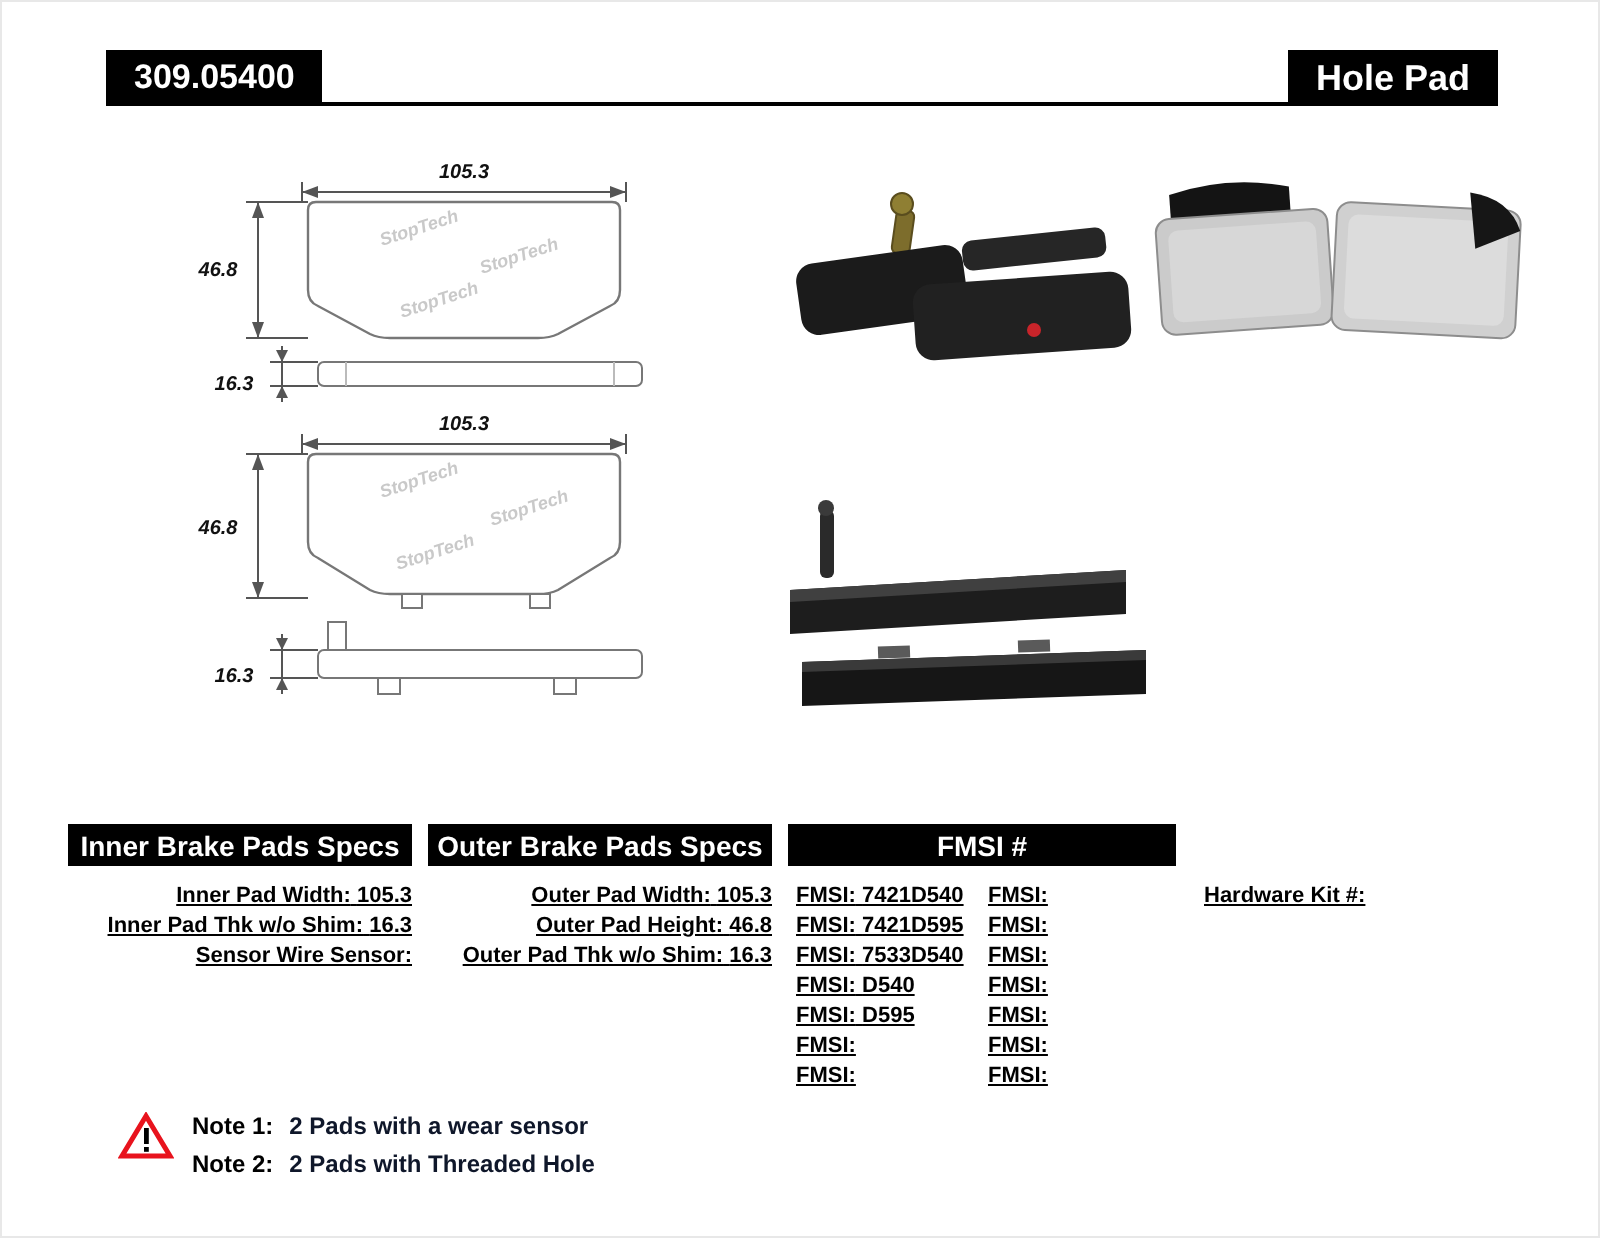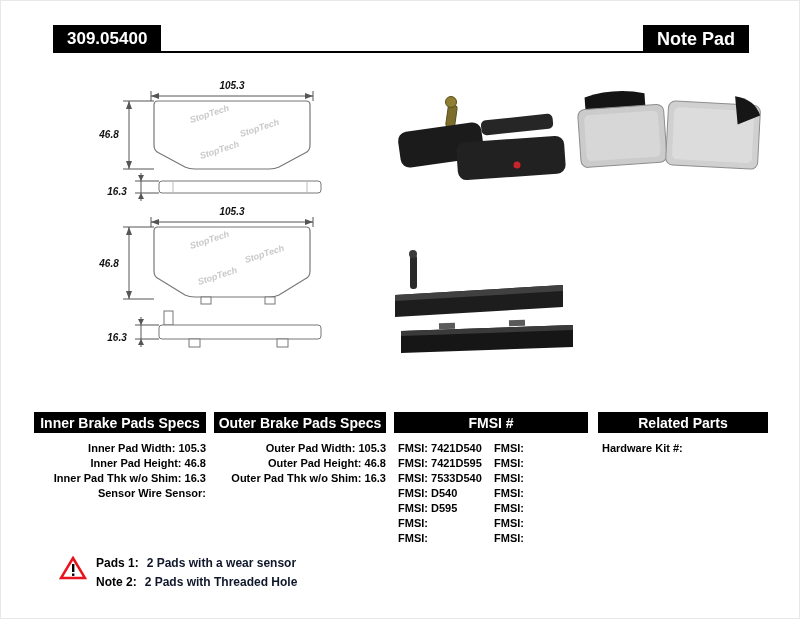--- a/index.html
+++ b/index.html
@@ -18,21 +18,21 @@
   .wm  { font-family:"Liberation Sans", sans-serif; font-size:9px; font-weight:bold; font-style:italic; fill:#c9c9c9; }
 
   
   .th { position:absolute; top:411px; height:21px; background:#000; color:#fff; font-weight:bold; font-size:14px; display:flex; align-items:center; justify-content:center; }
   #th-inner   { left:33px;  width:172px; }
   #th-outer   { left:213px; width:172px; }
   #th-fmsi    { left:393px; width:194px; }
   #th-related { left:597px; width:170px; }
 
   .col { position:absolute; top:441px; }
-  .spec-row { height:15px; font-size:11px; font-weight:bold; white-space:nowrap; }
+  .spec-row { height:15px; font-size:11px; font-weight:bold; white-space:nowrap;text-decoration:underline; }
   #col-inner { left:33px;  width:172px; text-align:right; }
   #col-outer { left:213px; width:172px; text-align:right; }
   #col-fmsi-left  { left:397px; width:112px; text-align:left; }
   #col-fmsi-right { left:493px; width:90px;  text-align:left; }
   #col-related    { left:601px; width:164px; text-align:left; }
 
   
   .notes { position:absolute; left:95px; top:553px; }
   .note-row { font-size:12px; font-weight:bold; line-height:19px; white-space:nowrap; }
   .note-label { color:#000; margin-right:8px; }
@@ -43,21 +43,21 @@
   #drawing-svg { left:40px; top:70px; }
   #photos-svg  { left:380px; top:80px; }
 </style>
 </head>
 <body>
 
 <div class="page">
 
   <div class="header">
     <div class="hdr-box" id="hdr-part">309.05400</div>
-    <div class="hdr-box" id="hdr-title">Note Pad</div>
+    <div class="hdr-box" id="hdr-title">Hole Pad</div>
   </div>
 
   <svg id="drawing-svg" width="300" height="320" viewBox="0 0 300 320">
 
     <g stroke="#555" fill="none" stroke-width="1">
       <path d="M110,30 V20 M272,30 V20 M110,25 H272"></path>
     </g>
     <polygon points="110,25 118,22 118,28" fill="#555"></polygon>
     <polygon points="272,25 264,22 264,28" fill="#555"></polygon>
     <text x="191" y="18" text-anchor="middle" class="dim">105.3</text>
@@ -145,25 +145,23 @@
       <path d="M20,250 L192,244 L192,266 L20,272 Z" fill="#161616"></path>
       <path d="M20,250 L192,244 L192,249 L20,255 Z" fill="#3a3a3a"></path>
       <rect x="58" y="242" width="16" height="6" fill="#5a5a5a" transform="rotate(-2 66 245)"></rect>
       <rect x="128" y="239" width="16" height="6" fill="#5a5a5a" transform="rotate(-2 136 242)"></rect>
     </g>
   </svg>
 
   <div class="th" id="th-inner">Inner Brake Pads Specs</div>
   <div class="th" id="th-fmsi">FMSI #</div>
   <div class="th" id="th-outer">Outer Brake Pads Specs</div>
-  <div class="th" id="th-related">Related Parts</div>
 
   <div class="col" id="col-inner">
     <div class="spec-row"><span>Inner Pad Width:</span> <span>105.3</span></div>
-    <div class="spec-row"><span>Inner Pad Height:</span> <span>46.8</span></div>
     <div class="spec-row"><span>Inner Pad Thk w/o Shim:</span> <span>16.3</span></div>
     <div class="spec-row"><span>Sensor Wire Sensor:</span> <span></span></div>
   </div>
 
   <div class="col" id="col-outer">
     <div class="spec-row"><span>Outer Pad Width:</span> <span>105.3</span></div>
     <div class="spec-row"><span>Outer Pad Height:</span> <span>46.8</span></div>
     <div class="spec-row"><span>Outer Pad Thk w/o Shim:</span> <span>16.3</span></div>
   </div>
 
@@ -190,17 +188,17 @@
   <div class="col" id="col-related">
     <div class="spec-row"><span>Hardware Kit #:</span> <span></span></div>
   </div>
 
   <svg id="warn-icon" width="28" height="24" viewBox="0 0 28 24">
     <path d="M14,2 L26,22 L2,22 Z" fill="#fff" stroke="#e8131d" stroke-width="2.5"></path>
     <rect x="13" y="8" width="2.4" height="8" fill="#000"></rect>
     <rect x="13" y="17.5" width="2.4" height="2.4" fill="#000"></rect>
   </svg>
   <div class="notes">
-    <div class="note-row"><span class="note-label">Pads 1:</span><span class="note-text">2 Pads with a wear sensor</span></div>
+    <div class="note-row"><span class="note-label">Note 1:</span><span class="note-text">2 Pads with a wear sensor</span></div>
     <div class="note-row"><span class="note-label">Note 2:</span><span class="note-text">2 Pads with Threaded Hole</span></div>
   </div>
 
 </div>
 
 </body></html>

